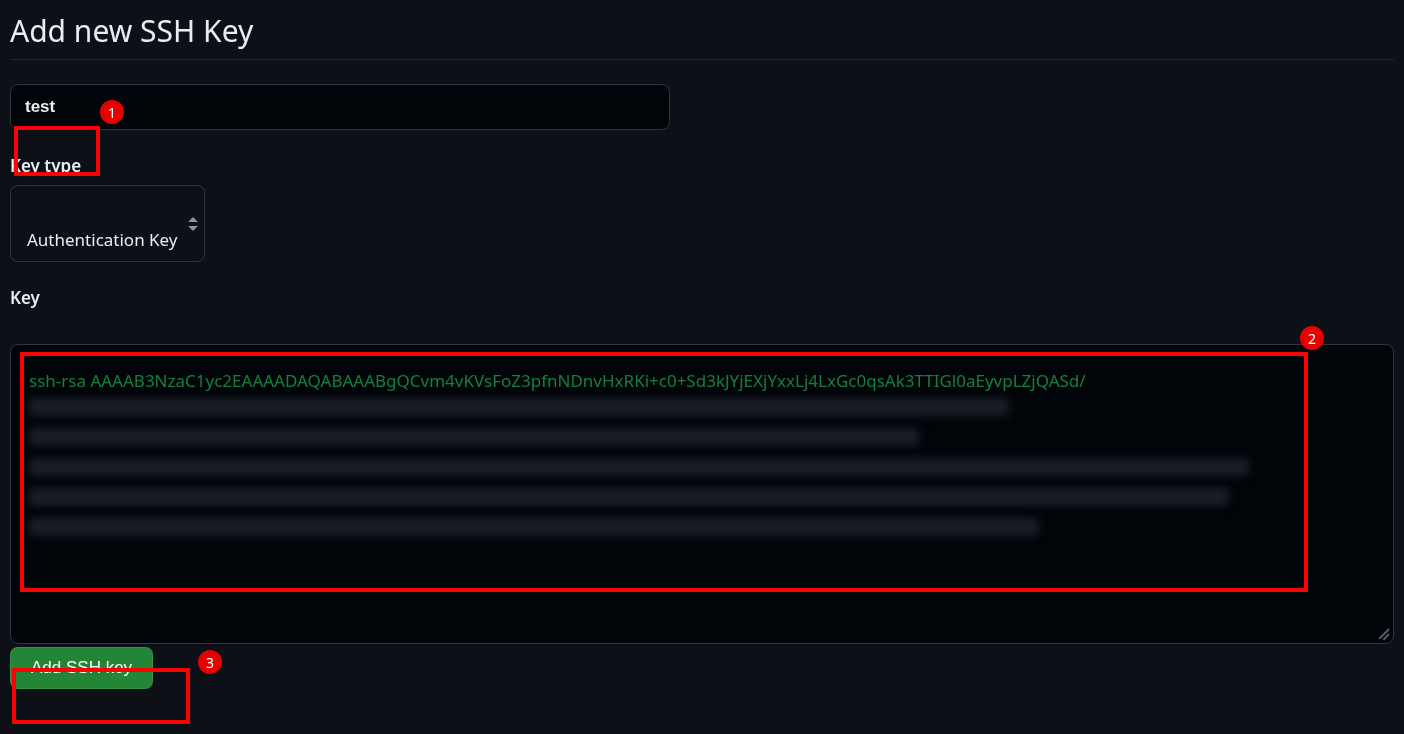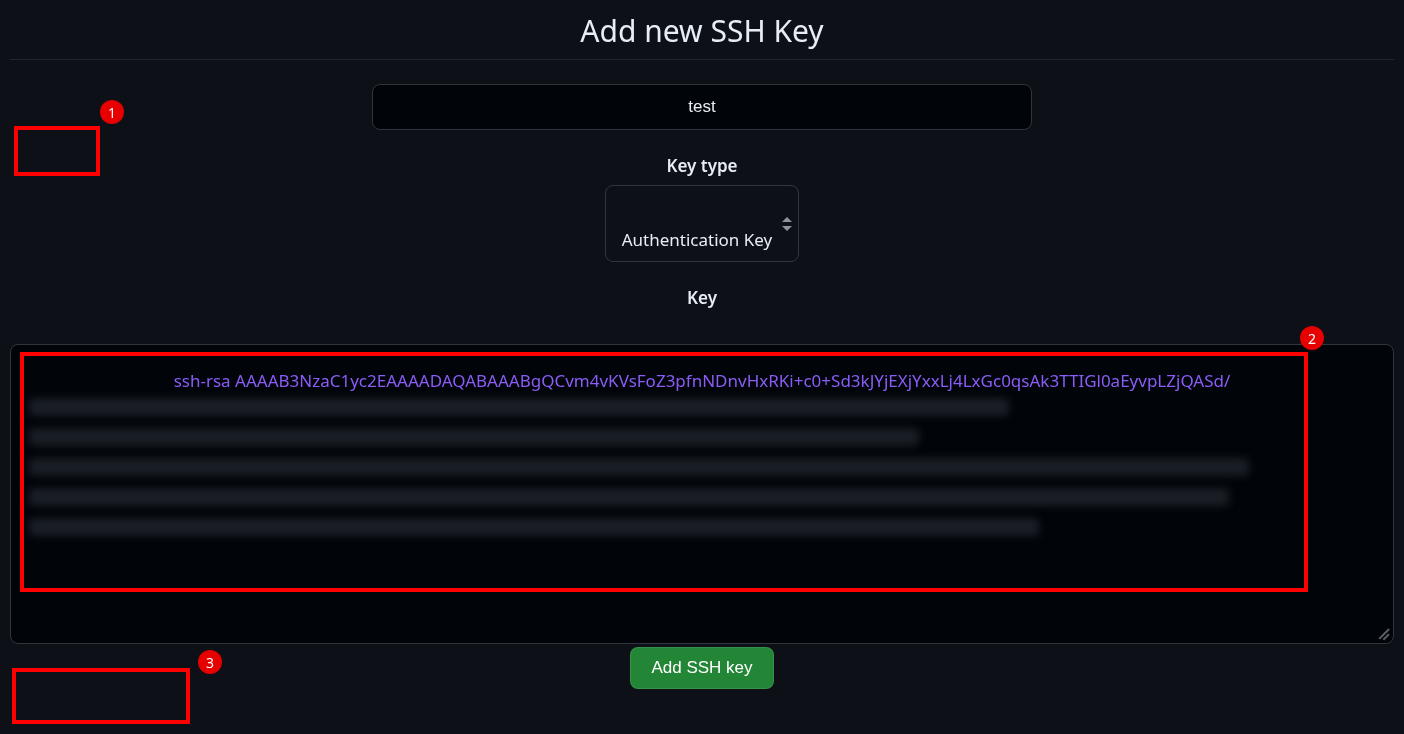--- a/index.html
+++ b/index.html
@@ -1,19 +1,18 @@
 <!DOCTYPE html>
 <html><head>
   <meta charset="utf-8">
   <style>
     * {
       margin: 0;
       padding: 0;
       box-sizing: border-box;
-      text-align: center;
     }
     body {
       background-color: #0d1117;
       color: #e6edf3;
       font-family: -apple-system, BlinkMacSystemFont, "Segoe UI", "Noto Sans", Helvetica, Arial, sans-serif;
       padding: 10px;
       width: 1404px;
       height: 734px;
       position: relative;
     }
@@ -35,20 +34,21 @@
     }
     .title-input {
       width: 660px;
       height: 46px;
       background-color: #010409;
       border: 1px solid #30363d;
       border-radius: 8px;
       color: #e6edf3;
       font-size: 17px;
       padding: 8px 14px;
+      font-weight: bold;
     }
     .select-wrap {
       display: inline-flex;
       align-items: center;
       background-color: #0d1117;
       border: 1px solid #30363d;
       border-radius: 8px;
       padding: 10px 16px;
       cursor: pointer;
     }
@@ -138,21 +138,21 @@
       position: absolute;
       top: 344px;
       left: 10px;
       width: 1384px;
       height: 300px;
       background-color: #010409;
       border: 1px solid #30363d;
       border-radius: 8px;
       padding: 24px 18px;
       font-size: 17px;
-      color: #8b5cf6;
+      color: #15803d;
       overflow: hidden;
     }
     .key-visual .clear-line {
       white-space: nowrap;
       margin-bottom: 6px;
     }
     .key-visual .blur-line {
       height: 18px;
       background: #1a1f26;
       border-radius: 4px;

